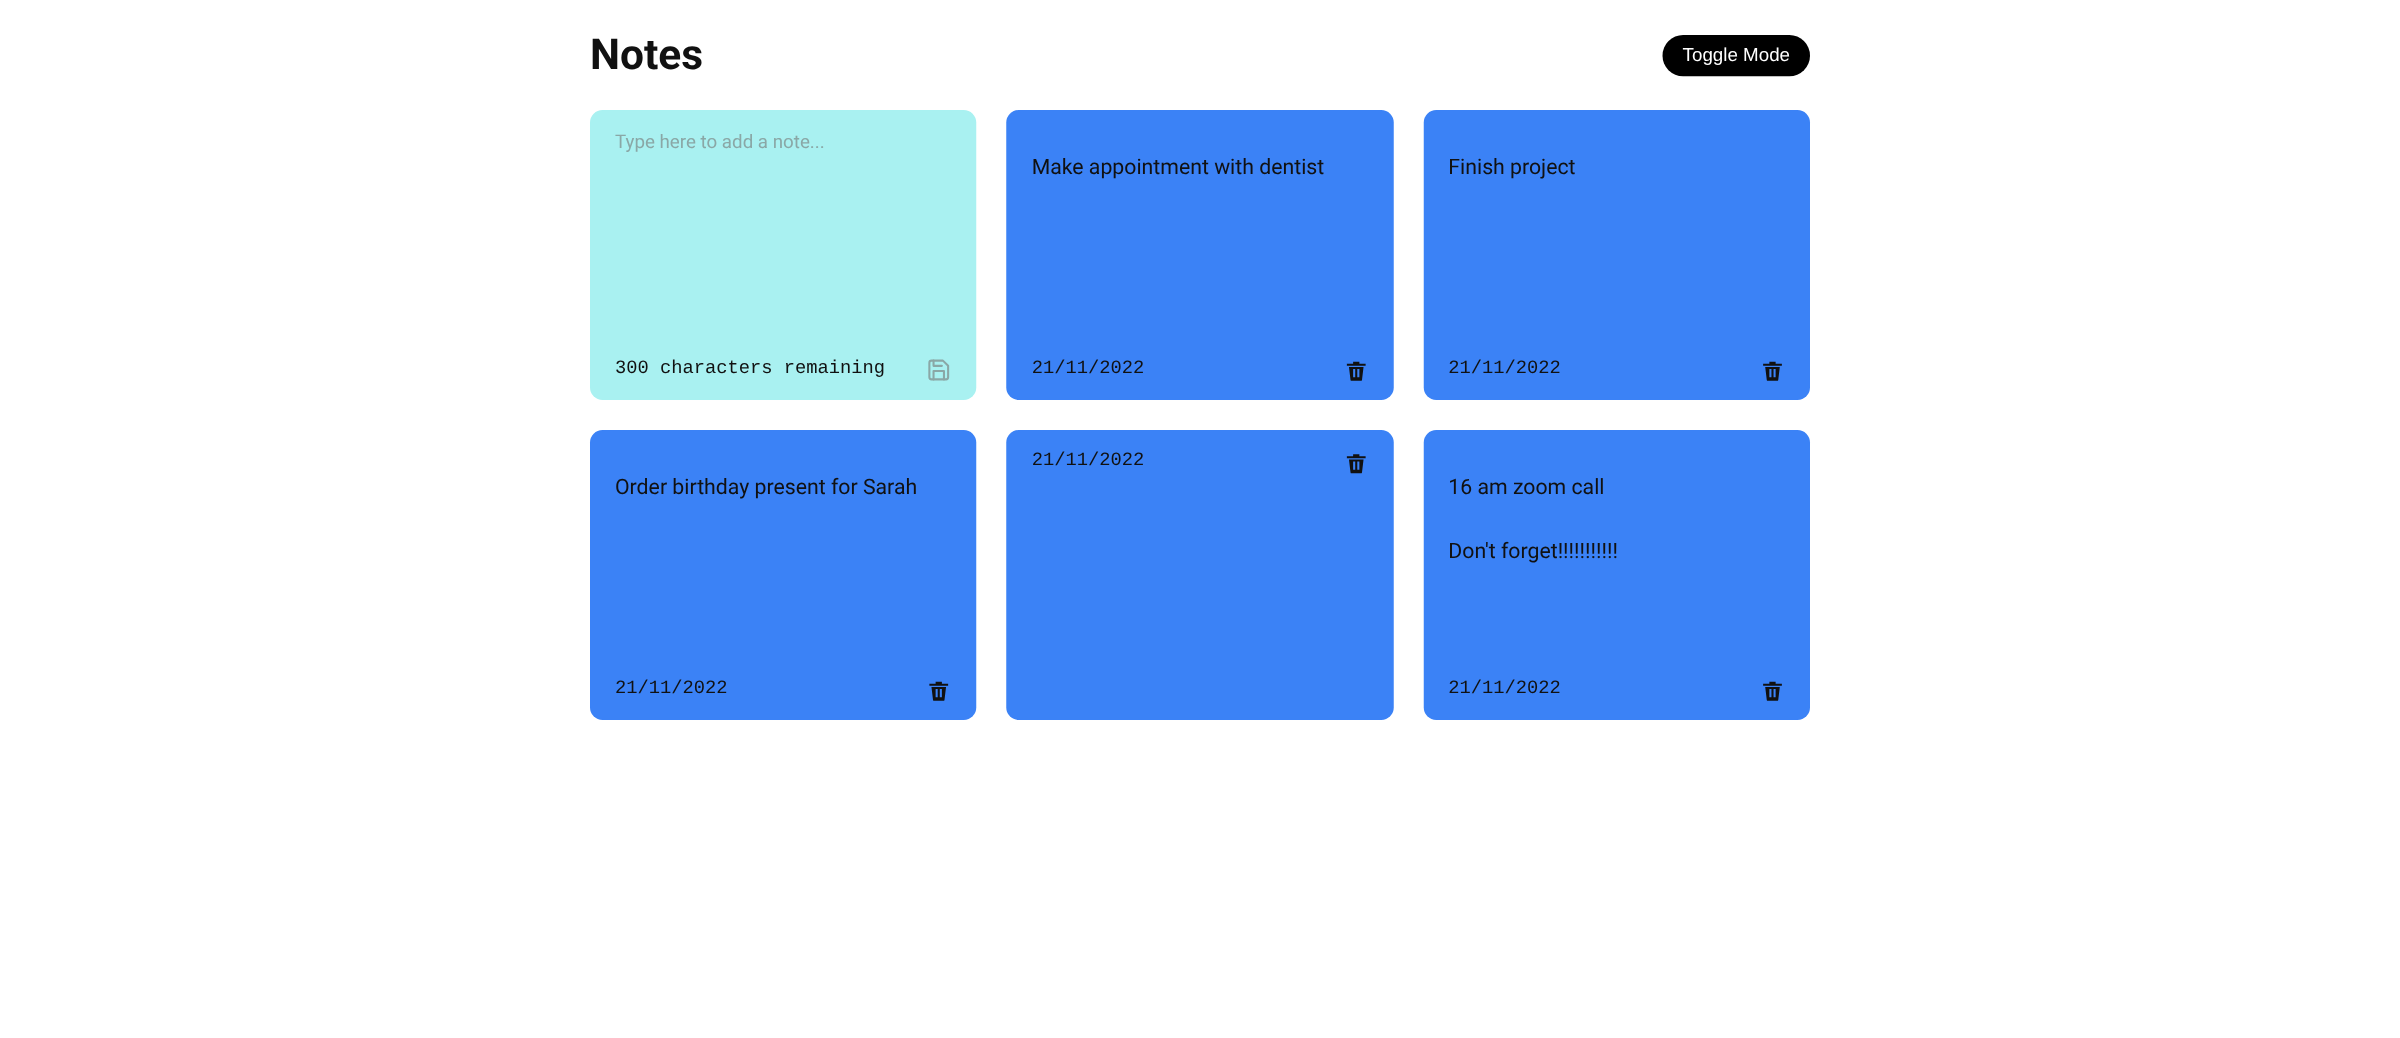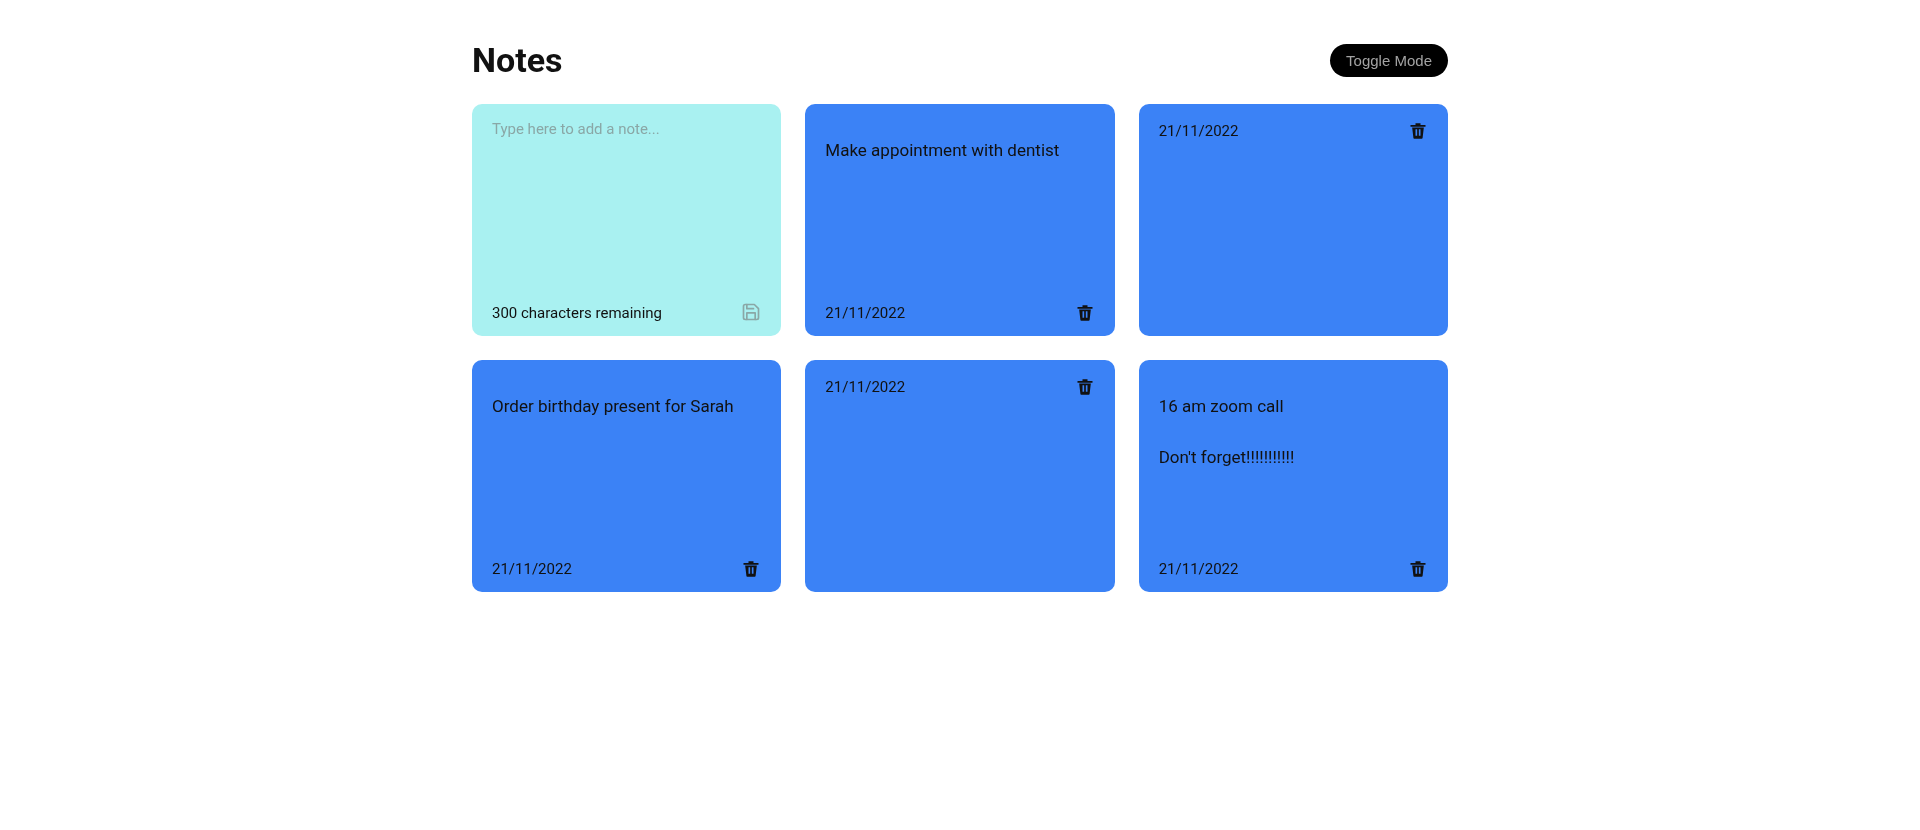--- a/index.html
+++ b/index.html
@@ -3,36 +3,36 @@
 <meta charset="utf-8">
 <style>
   * { box-sizing: border-box; margin: 0; padding: 0; }
   body {
     font-family: -apple-system, BlinkMacSystemFont, "Segoe UI", Roboto, "Helvetica Neue", Arial, sans-serif;
     background: #ffffff;
     color: #111;
   }
   .container {
     max-width: 980px;
-    margin: 16px auto;
+    margin: 0 auto;
     padding: 24px 2px;
   }
   .header {
     display: flex;
     justify-content: space-between;
     align-items: center;
     margin-bottom: 24px;
   }
   .title {
     font-size: 34px;
     font-weight: 700;
   }
   .toggle-btn {
     background: #000;
-    color: #a3a3a3;
+    color: #ffffff;
     border: none;
     border-radius: 18px;
     padding: 8px 16px;
     font-size: 15px;
     cursor: pointer;
   }
   .grid {
     display: grid;
     grid-template-columns: repeat(3, 1fr);
     gap: 24px;
@@ -54,21 +54,22 @@
   }
   .note-text {
     font-size: 17px;
     line-height: 1.5;
     white-space: pre-line;
     margin-top: 18px;
   }
   .footer {
     display: flex;
     justify-content: space-between;
-    align-items: flex-end;
+    align-items: flex-start;
+    font-family: Liberation Mono, monospace;
   }
   .date, .remaining {
     font-size: 15px;
   }
   .new-input {
     border: none;
     background: transparent;
     resize: none;
     outline: none;
     font-family: inherit;
@@ -127,20 +128,21 @@
           <span>
             <svg width="20" height="20" viewBox="0 0 24 24" fill="currentColor">
               <path d="M3 6h18v2H3V6zm2 3h14l-1.5 12.5a1 1 0 0 1-1 .9h-9a1 1 0 0 1-1-.9L5 9zm4 2v8h2v-8H9zm4 0v8h2v-8h-2zM9 4h6v2H9V4z"></path>
             </svg>
           </span>
         </button>
       </div>
     </div>
 
     <div class="card note">
+      <div class="note-text">Finish project</div>
       <div class="footer">
         <span class="date">21/11/2022</span>
         <button class="icon-btn">
           <span>
             <svg width="20" height="20" viewBox="0 0 24 24" fill="currentColor">
               <path d="M3 6h18v2H3V6zm2 3h14l-1.5 12.5a1 1 0 0 1-1 .9h-9a1 1 0 0 1-1-.9L5 9zm4 2v8h2v-8H9zm4 0v8h2v-8h-2zM9 4h6v2H9V4z"></path>
             </svg>
           </span>
         </button>
       </div>

